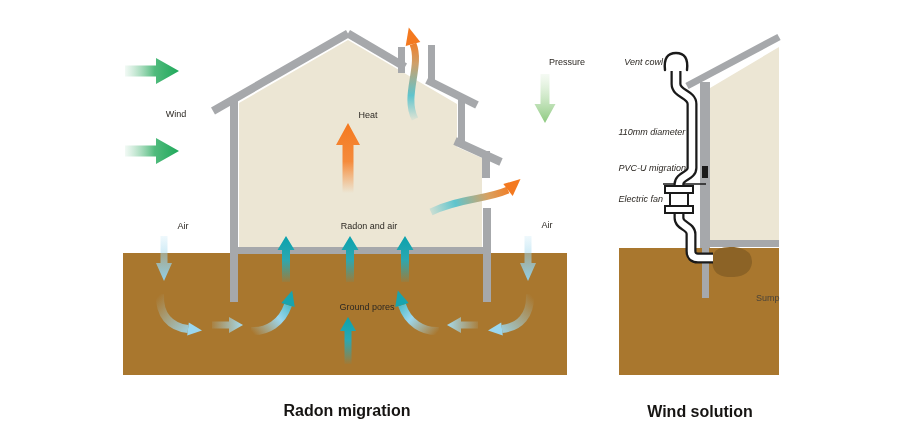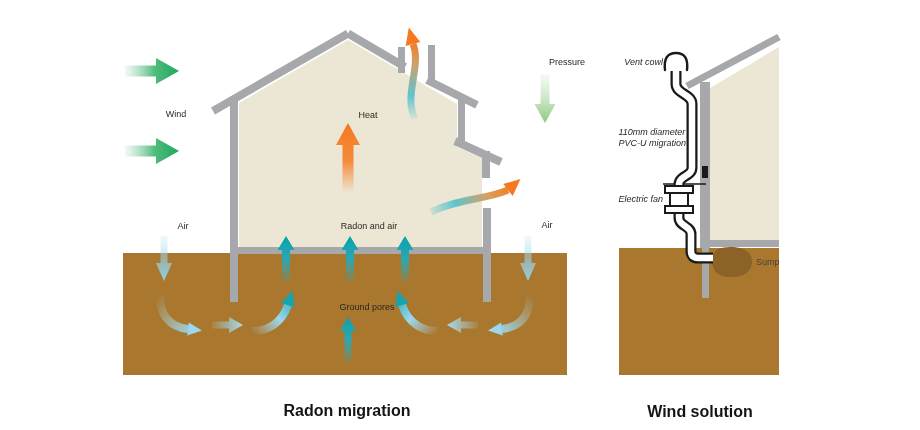--- a/index.html
+++ b/index.html
@@ -6,26 +6,26 @@
   #stage {
     position:relative; width:920px; height:430px; background:#ffffff;
     font-family:"Liberation Sans", sans-serif; overflow:hidden;
   }
   #stage svg { position:absolute; left:0; top:0; }
   .lbl {
     position:absolute; font-size:9px; color:#2c2823; white-space:nowrap;
     transform:translate(-50%,-50%); line-height:10.5px;padding-left:38px;
   }
   .lbl.right-anchor { transform:translate(-100%,-50%); text-align:left;font-style:italic; }
-  .lbl.left-anchor  { transform:translate(0,-50%); }
+  .lbl.left-anchor  { transform:translate(0,-50%);margin-top:36px; }
   .caption {
     position:absolute; font-size:16px; font-weight:bold; color:#161412;
     white-space:nowrap; transform:translate(-50%,-50%);
   }
-  .lbl div { display:block; }
+  .lbl div { display:block;margin-top:25px; }
 </style>
 </head>
 <body>
 
 <div id="stage">
 
   <svg width="920" height="430" viewBox="0 0 920 430">
     <defs>
       <linearGradient id="gWind" gradientUnits="userSpaceOnUse" x1="125" y1="0" x2="179" y2="0">
         <stop offset="0" stop-color="#8fd0aa" stop-opacity="0.12"></stop>

